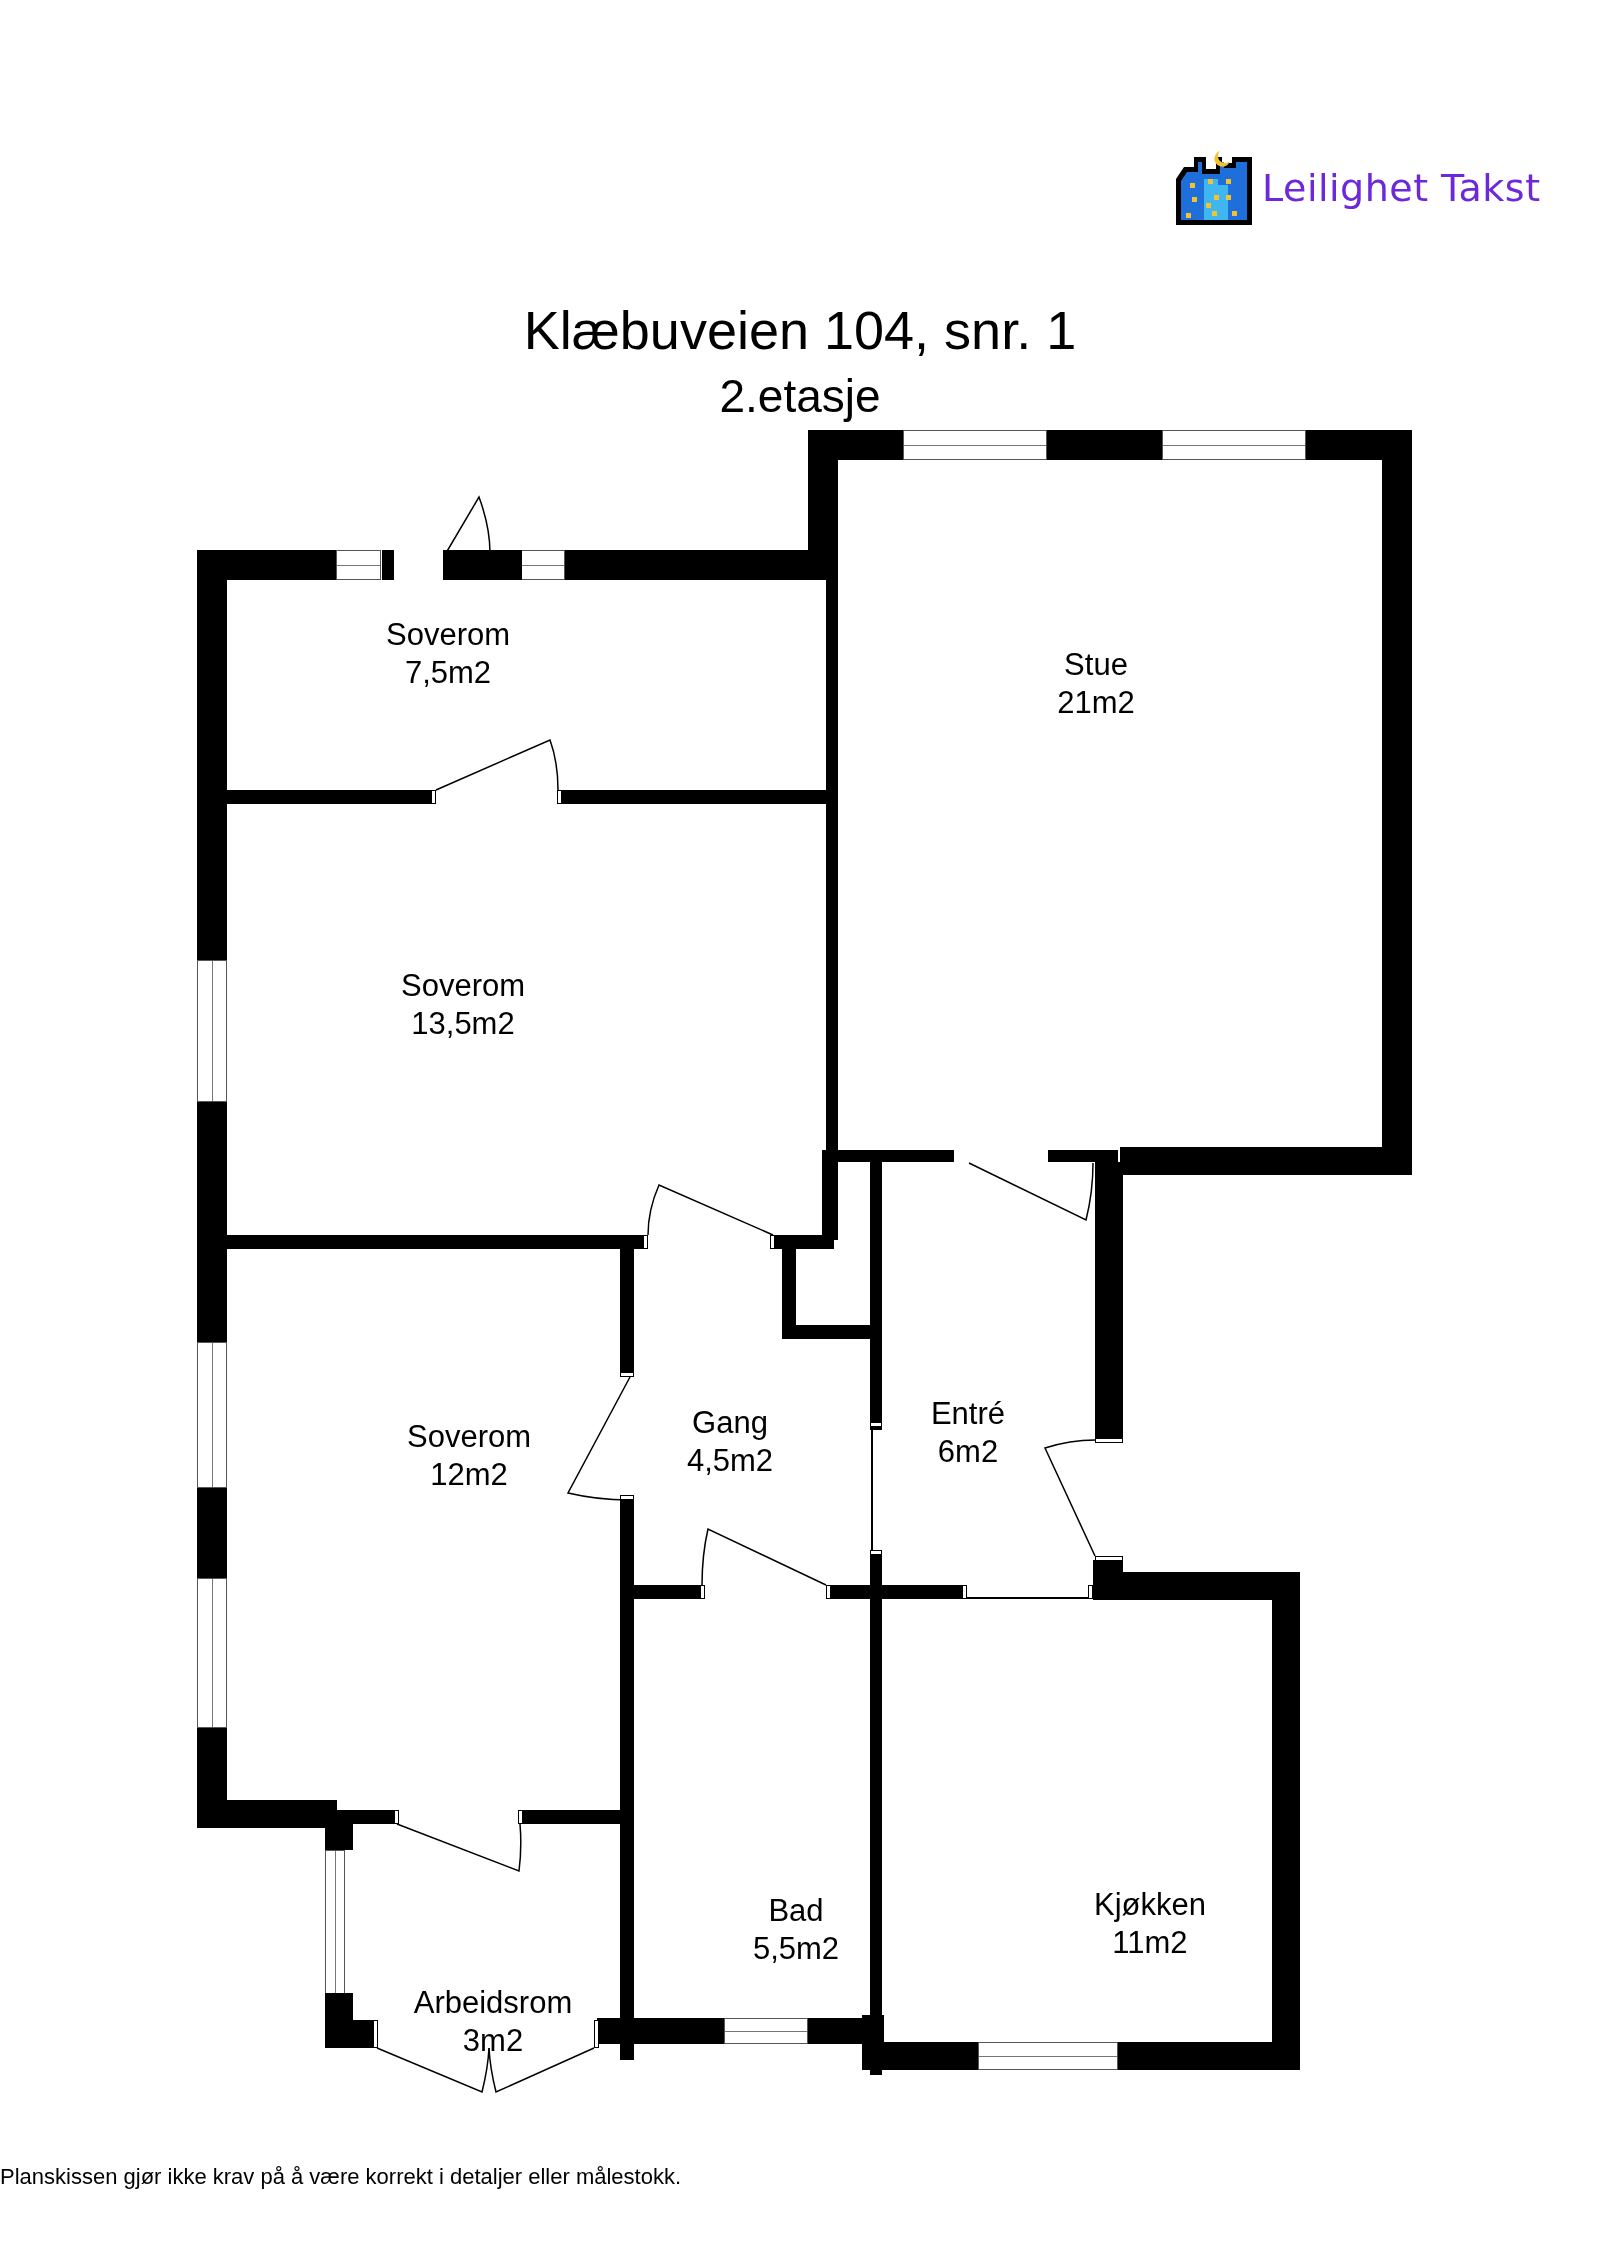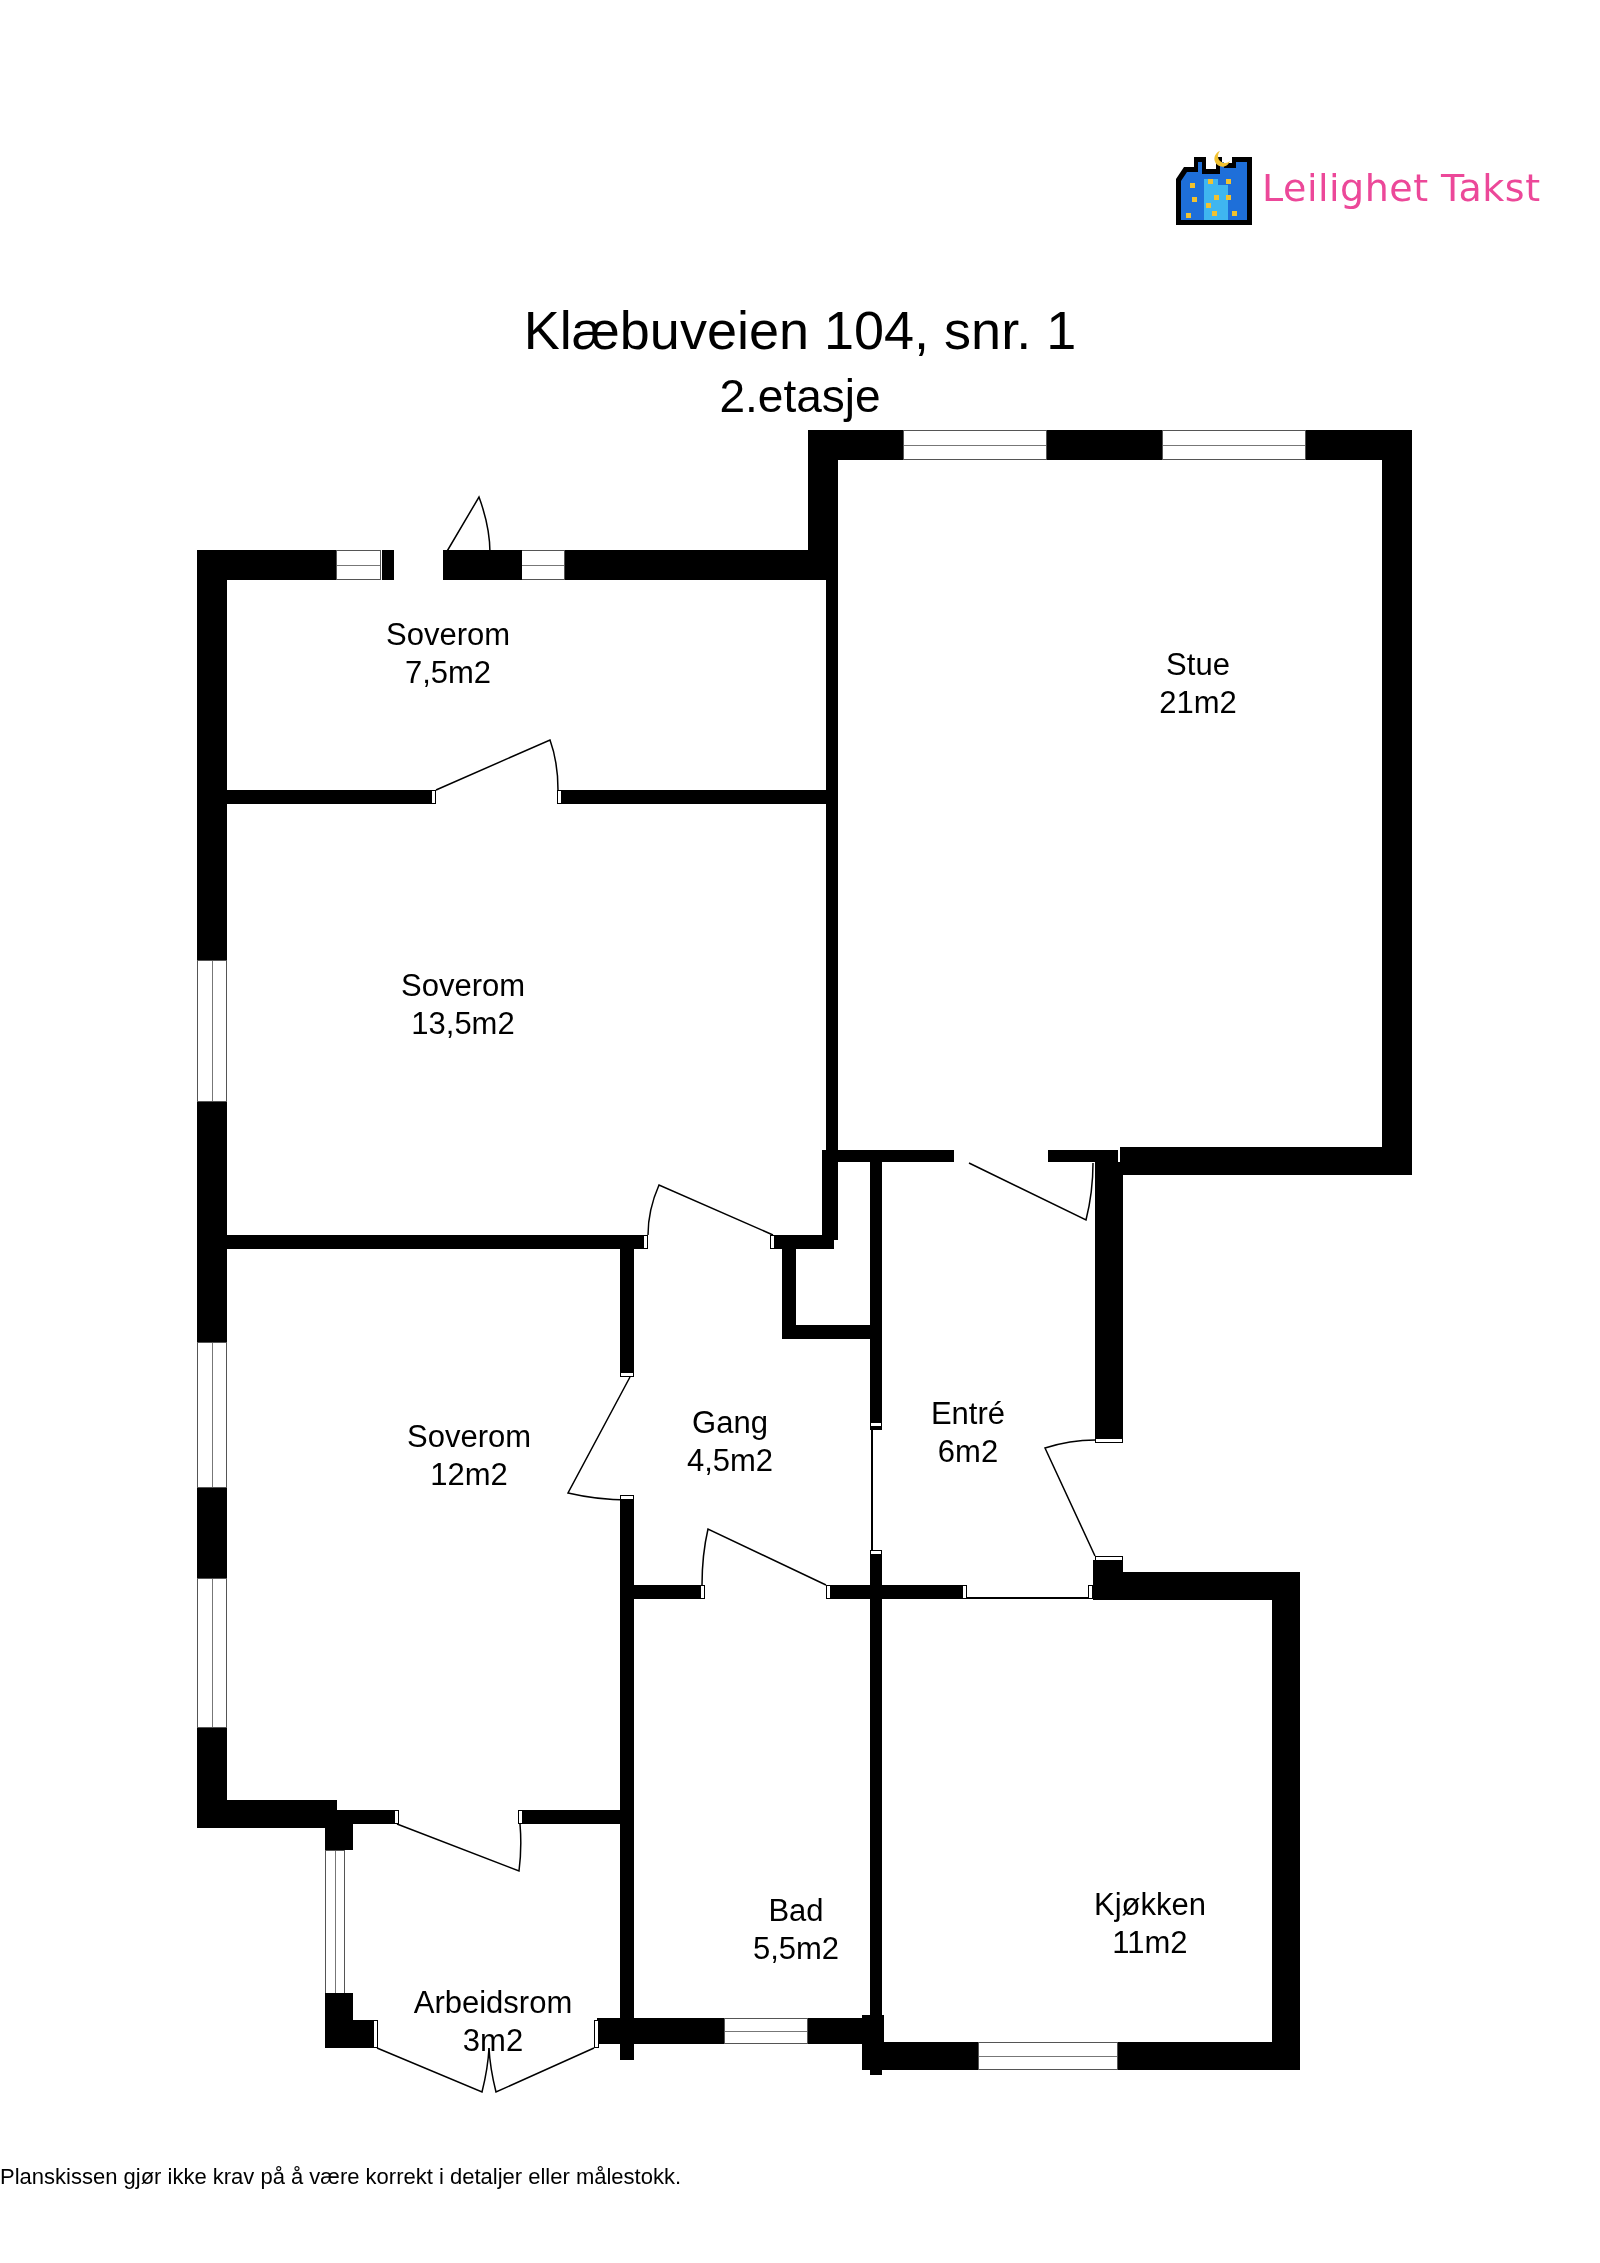--- a/index.html
+++ b/index.html
@@ -1,19 +1,19 @@
 <!DOCTYPE html>
 <html><head>
 <meta charset="utf-8">
 <style>
   html,body{margin:0;padding:0;background:#fff;}
   body{width:1600px;height:2263px;position:relative;overflow:hidden;font-family:"Liberation Sans",sans-serif;color:#000;}
   .logo{position:absolute;left:1176px;top:148px;height:80px;display:flex;align-items:center;}
   .logo-icon{width:76px;height:78px;position:relative;}
-  .logo-text{font-family:"DejaVu Sans",sans-serif;font-size:38px;color:#ec4899;margin-left:10px;letter-spacing:0.5px;}
+  .logo-text{font-family:"DejaVu Sans",sans-serif;font-size:38px;color:#6d28d9;margin-left:10px;letter-spacing:0.5px;}
   .title{position:absolute;left:0;width:1600px;top:300px;text-align:center;font-size:54px;line-height:60px;}
   .subtitle{position:absolute;left:0;width:1600px;top:370px;text-align:center;font-size:46px;line-height:52px;}
   .w{position:absolute;background:#000;}
   .win{position:absolute;background:#fff;border:1.5px solid #555;box-sizing:border-box;}
   .win.h::after{content:"";position:absolute;left:0;right:0;top:50%;border-top:1.5px solid #777;}
   .win.v::after{content:"";position:absolute;top:0;bottom:0;left:50%;border-left:1.5px solid #777;}
   .jamb{position:absolute;background:#fff;border:1.5px solid #000;box-sizing:border-box;}
   .room{position:absolute;text-align:center;font-size:31px;line-height:38px;transform:translate(-50%,0);white-space:nowrap;}
   .room .name,.room .area{display:block;}
   .doors{position:absolute;left:0;top:0;width:1600px;height:2263px;pointer-events:none;}
@@ -158,21 +158,21 @@
 
       <path d="M377 2048 L482 2092 Q488 2068 489 2048"></path>
       <path d="M594 2048 L496 2092 Q490 2068 489 2048"></path>
     </g>
   </svg>
 
   <div class="room" style="left:448px;top:616px;">
     <span class="name">Soverom</span>
     <span class="area">7,5m2</span>
   </div>
-  <div class="room" style="left:1198px;top:646px;">
+  <div class="room" style="left:1096px;top:646px;">
     <span class="name">Stue</span>
     <span class="area">21m2</span>
   </div>
   <div class="room" style="left:463px;top:967px;">
     <span class="name">Soverom</span>
     <span class="area">13,5m2</span>
   </div>
   <div class="room" style="left:469px;top:1418px;">
     <span class="name">Soverom</span>
     <span class="area">12m2</span>

